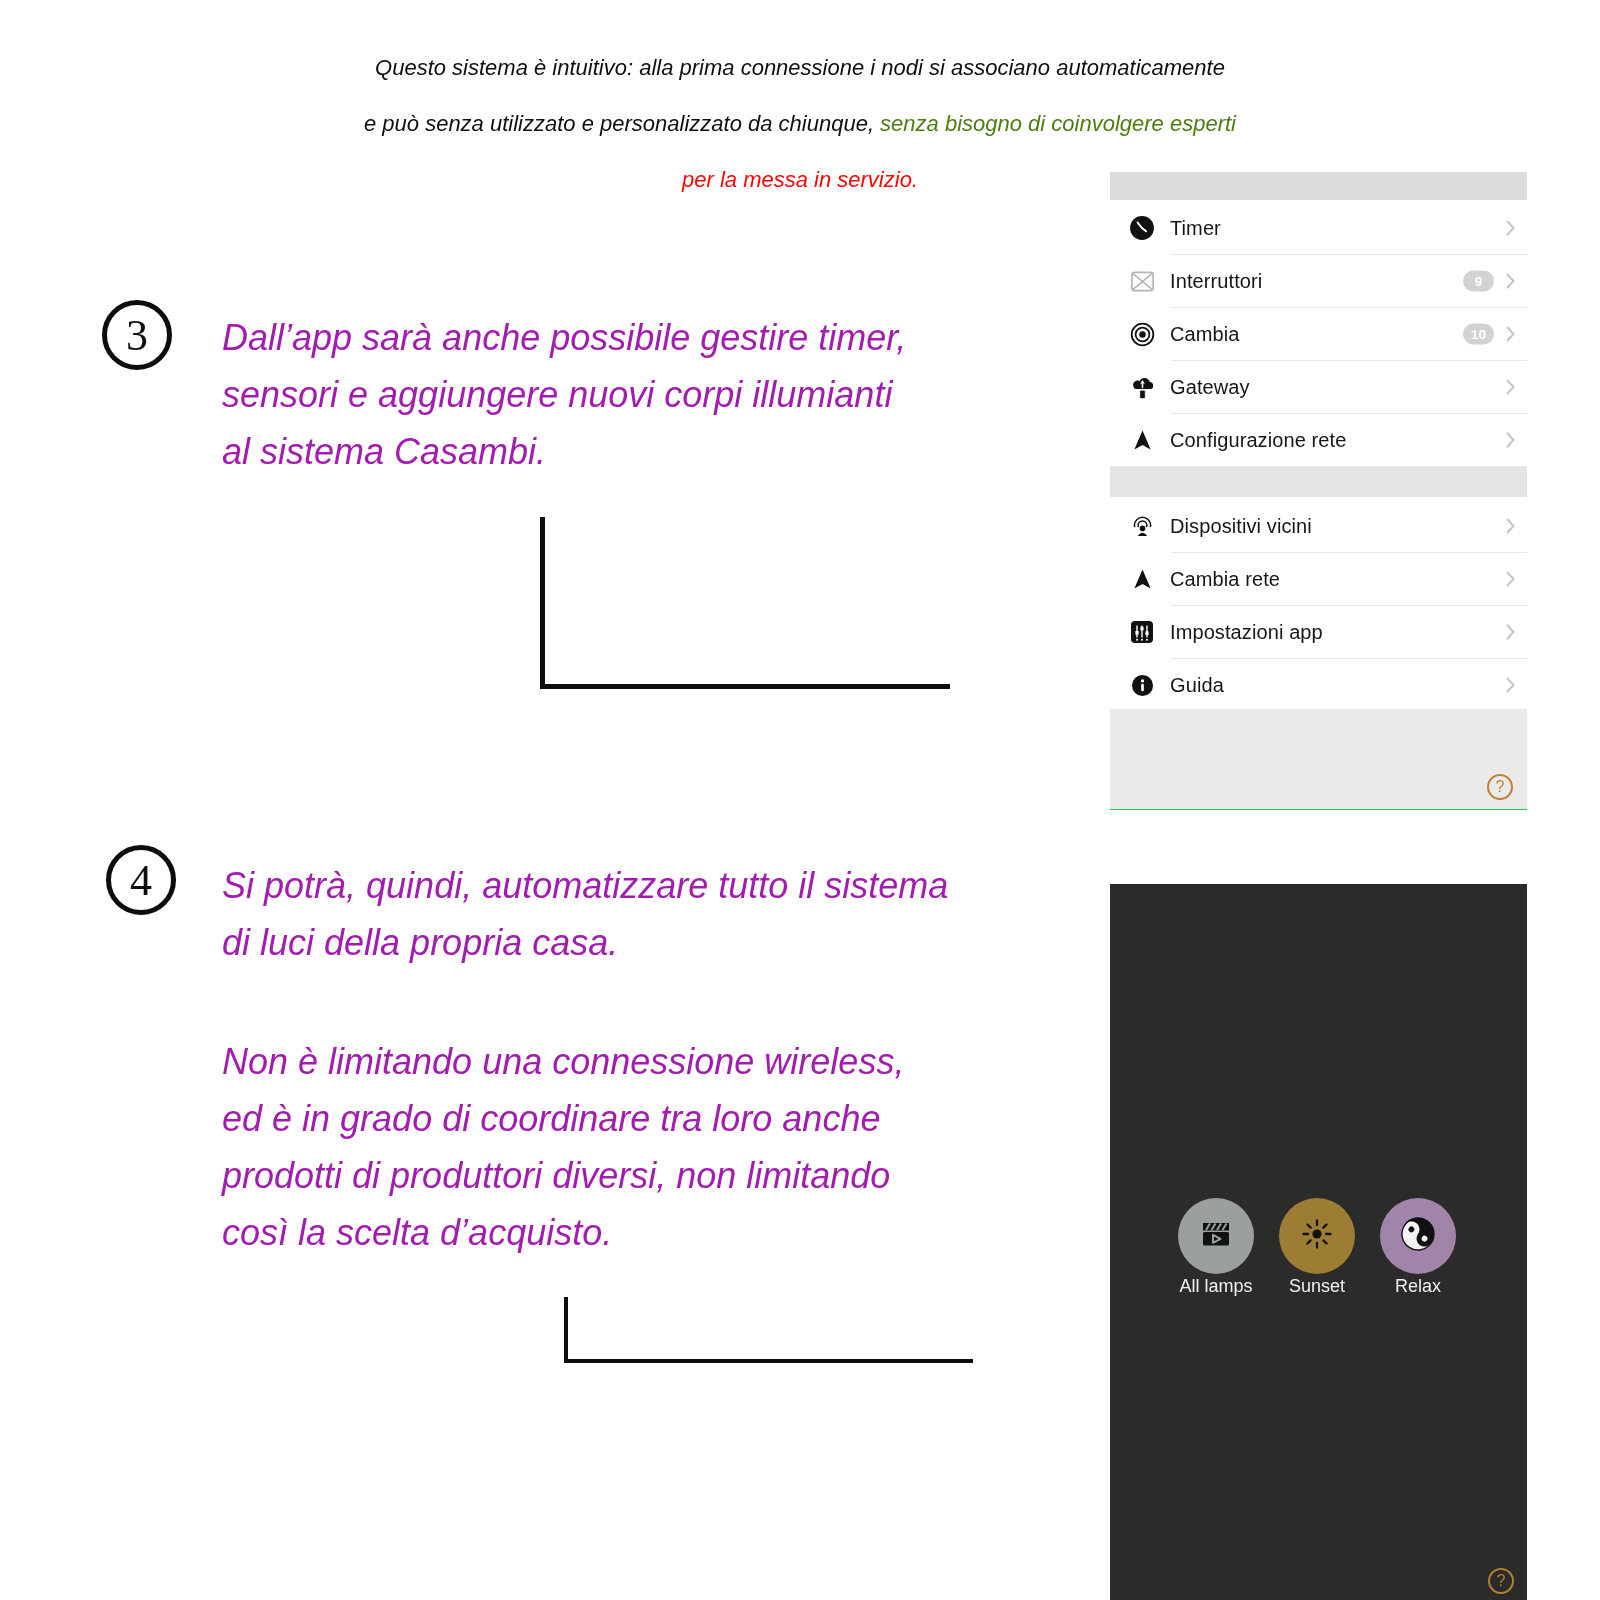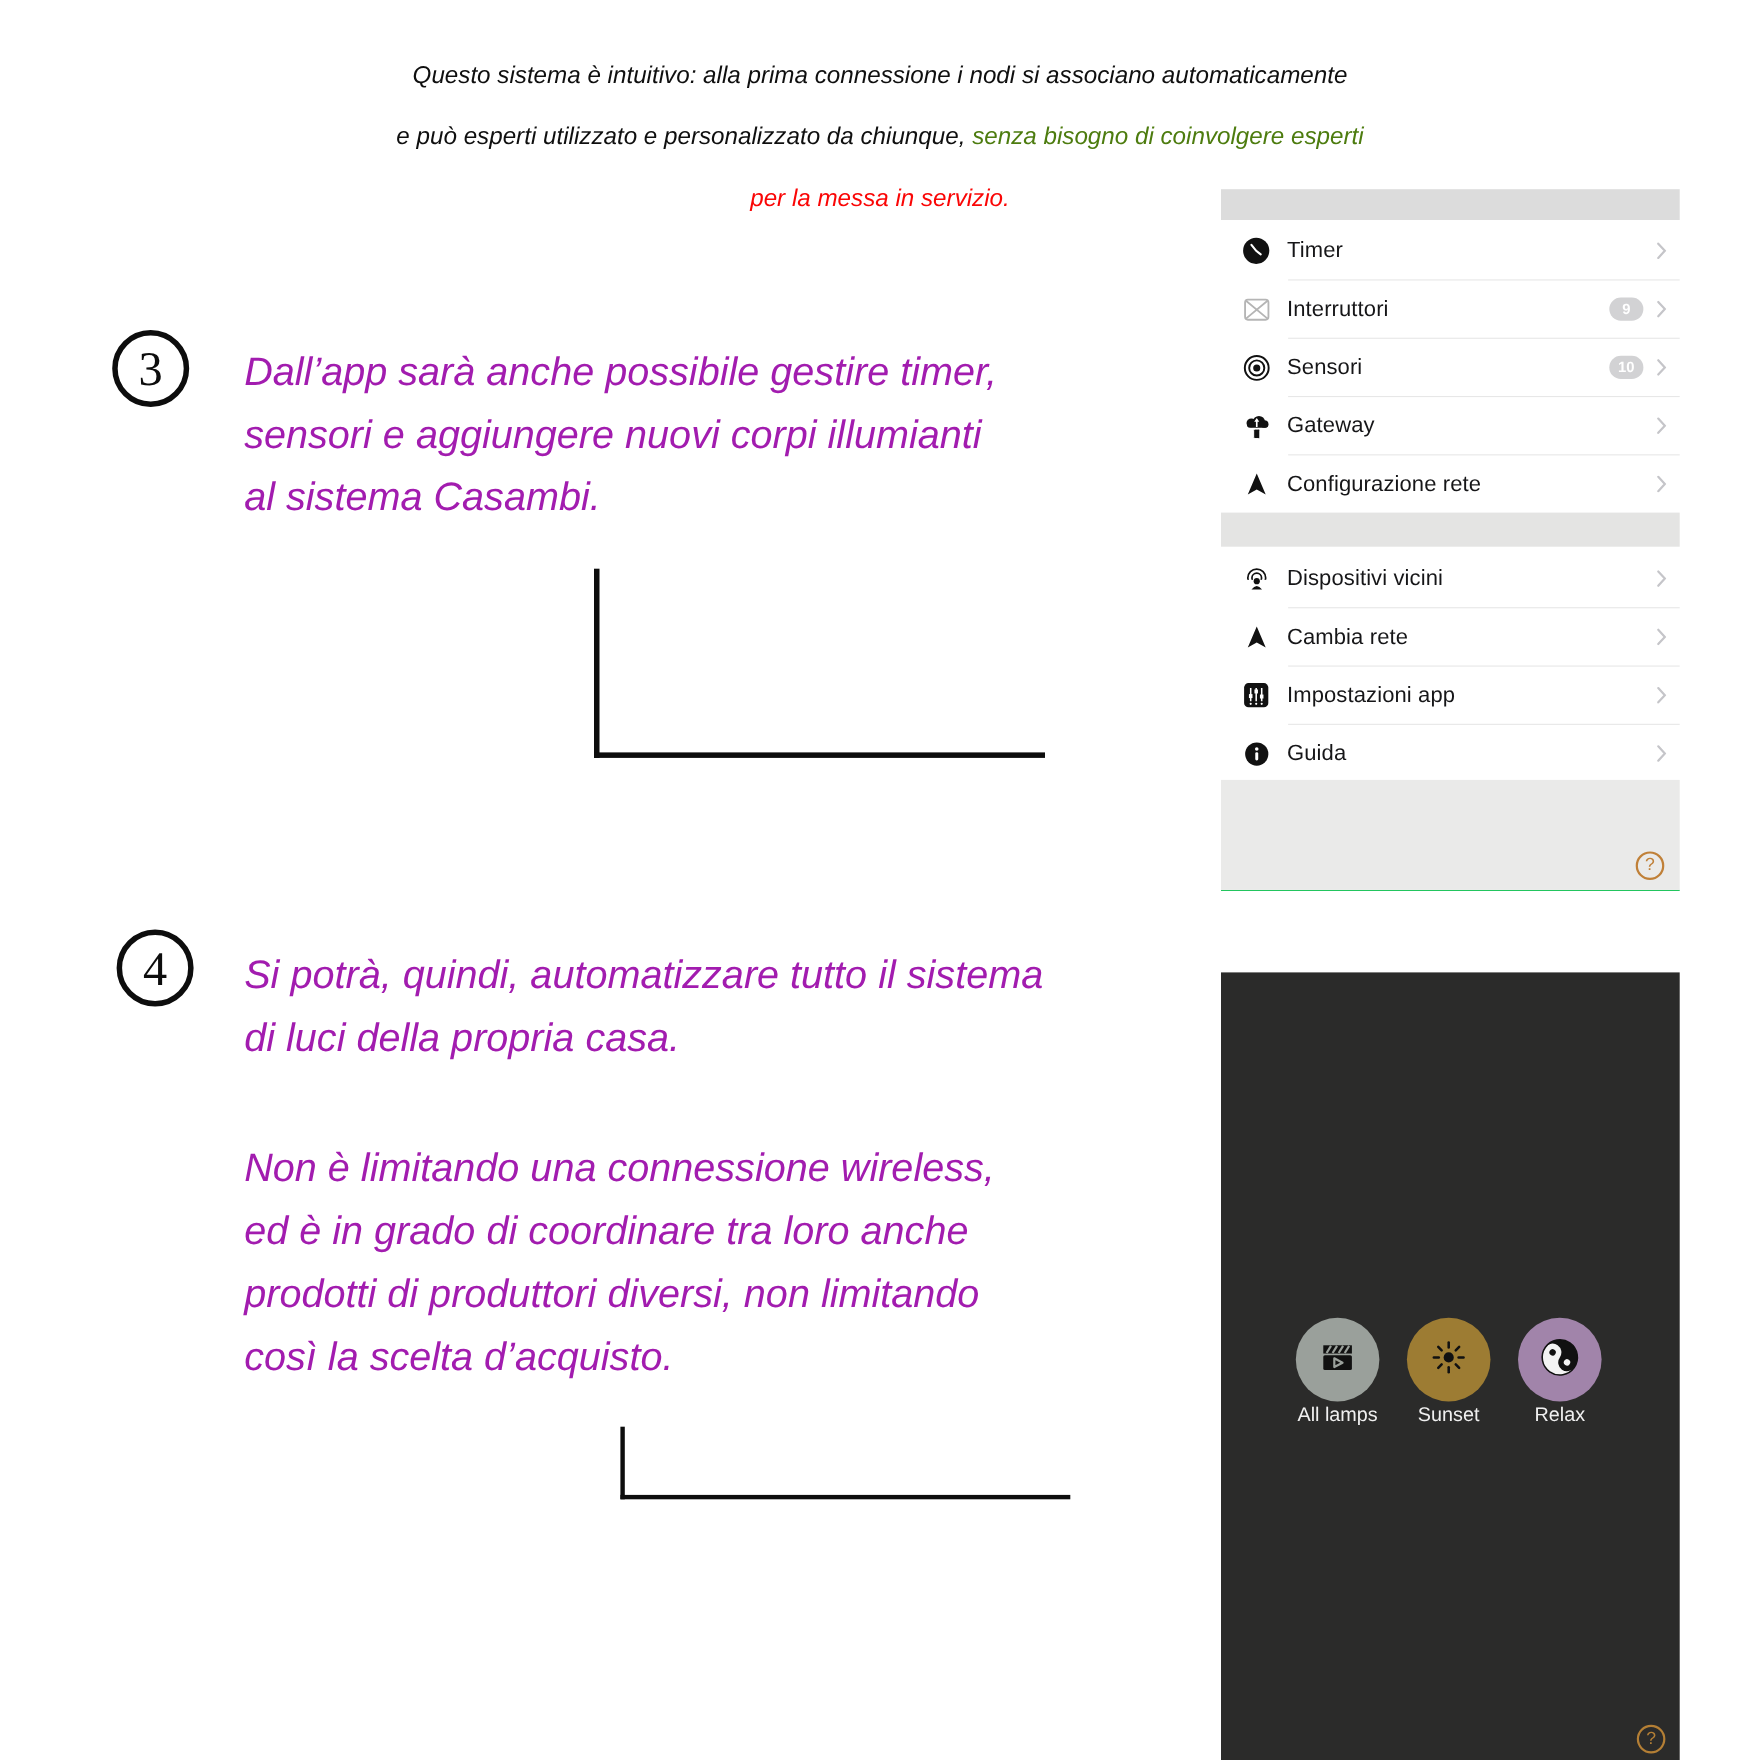--- a/index.html
+++ b/index.html
@@ -54,21 +54,21 @@
   #menu-help{left:377px;top:602px;border:2px solid #c08038;color:#c08038;}
   #scenes-help{left:378px;top:684px;border:2px solid #b47f35;color:#b47f35;}
 </style>
 </head>
 <body>
 
 <div class="page">
 
   <div class="intro">
     <div><span>Questo sistema è intuitivo: alla prima connessione i nodi si associano automaticamente</span></div>
-    <div><span>e può esperti utilizzato e personalizzato da chiunque,</span><span style="color: #4d7c0f;"> senza bisogno di coinvolgere esperti</span></div>
+    <div><span>e può senza utilizzato e personalizzato da chiunque,</span><span style="color: #4d7c0f;"> senza bisogno di coinvolgere esperti</span></div>
     <div><span style="color: rgb(250, 6, 6);">per la messa in servizio.</span></div>
   </div>
 
   <div class="step-num" style="left:102px;top:300px;">
     <span>3</span>
   </div>
   <div class="step-text" id="step3-text">
     <div>Dall’app sarà anche possibile gestire timer,</div>
     <div>sensori e aggiungere nuovi corpi illumianti</div>
     <div>al sistema Casambi.</div>
@@ -133,21 +133,21 @@
     <div class="msep" style="top:135px;"></div>
 
     <div class="mrow" style="top:136px;">
       <span class="ric">
         <svg width="25" height="25" viewBox="0 0 24 24">
             <circle cx="12" cy="12" r="10.4" fill="none" stroke="#111" stroke-width="1.7"></circle>
             <circle cx="12" cy="12" r="6.6" fill="none" stroke="#111" stroke-width="1.7"></circle>
             <circle cx="12" cy="12" r="3.1" fill="#111"></circle>
           </svg>
       </span>
-      <span class="rlabel">Sensori</span>
+      <span class="rlabel">Cambia</span>
       <span class="badge">10</span>
       <span class="chev">
         <svg width="9" height="16" viewBox="0 0 9 16">
             <path d="M1.5 1.5 L7.5 8 L1.5 14.5" stroke="#c5c5c9" stroke-width="2" fill="none" stroke-linecap="round"></path>
           </svg>
       </span>
     </div>
     <div class="msep" style="top:188px;"></div>
 
     <div class="mrow" style="top:189px;">

